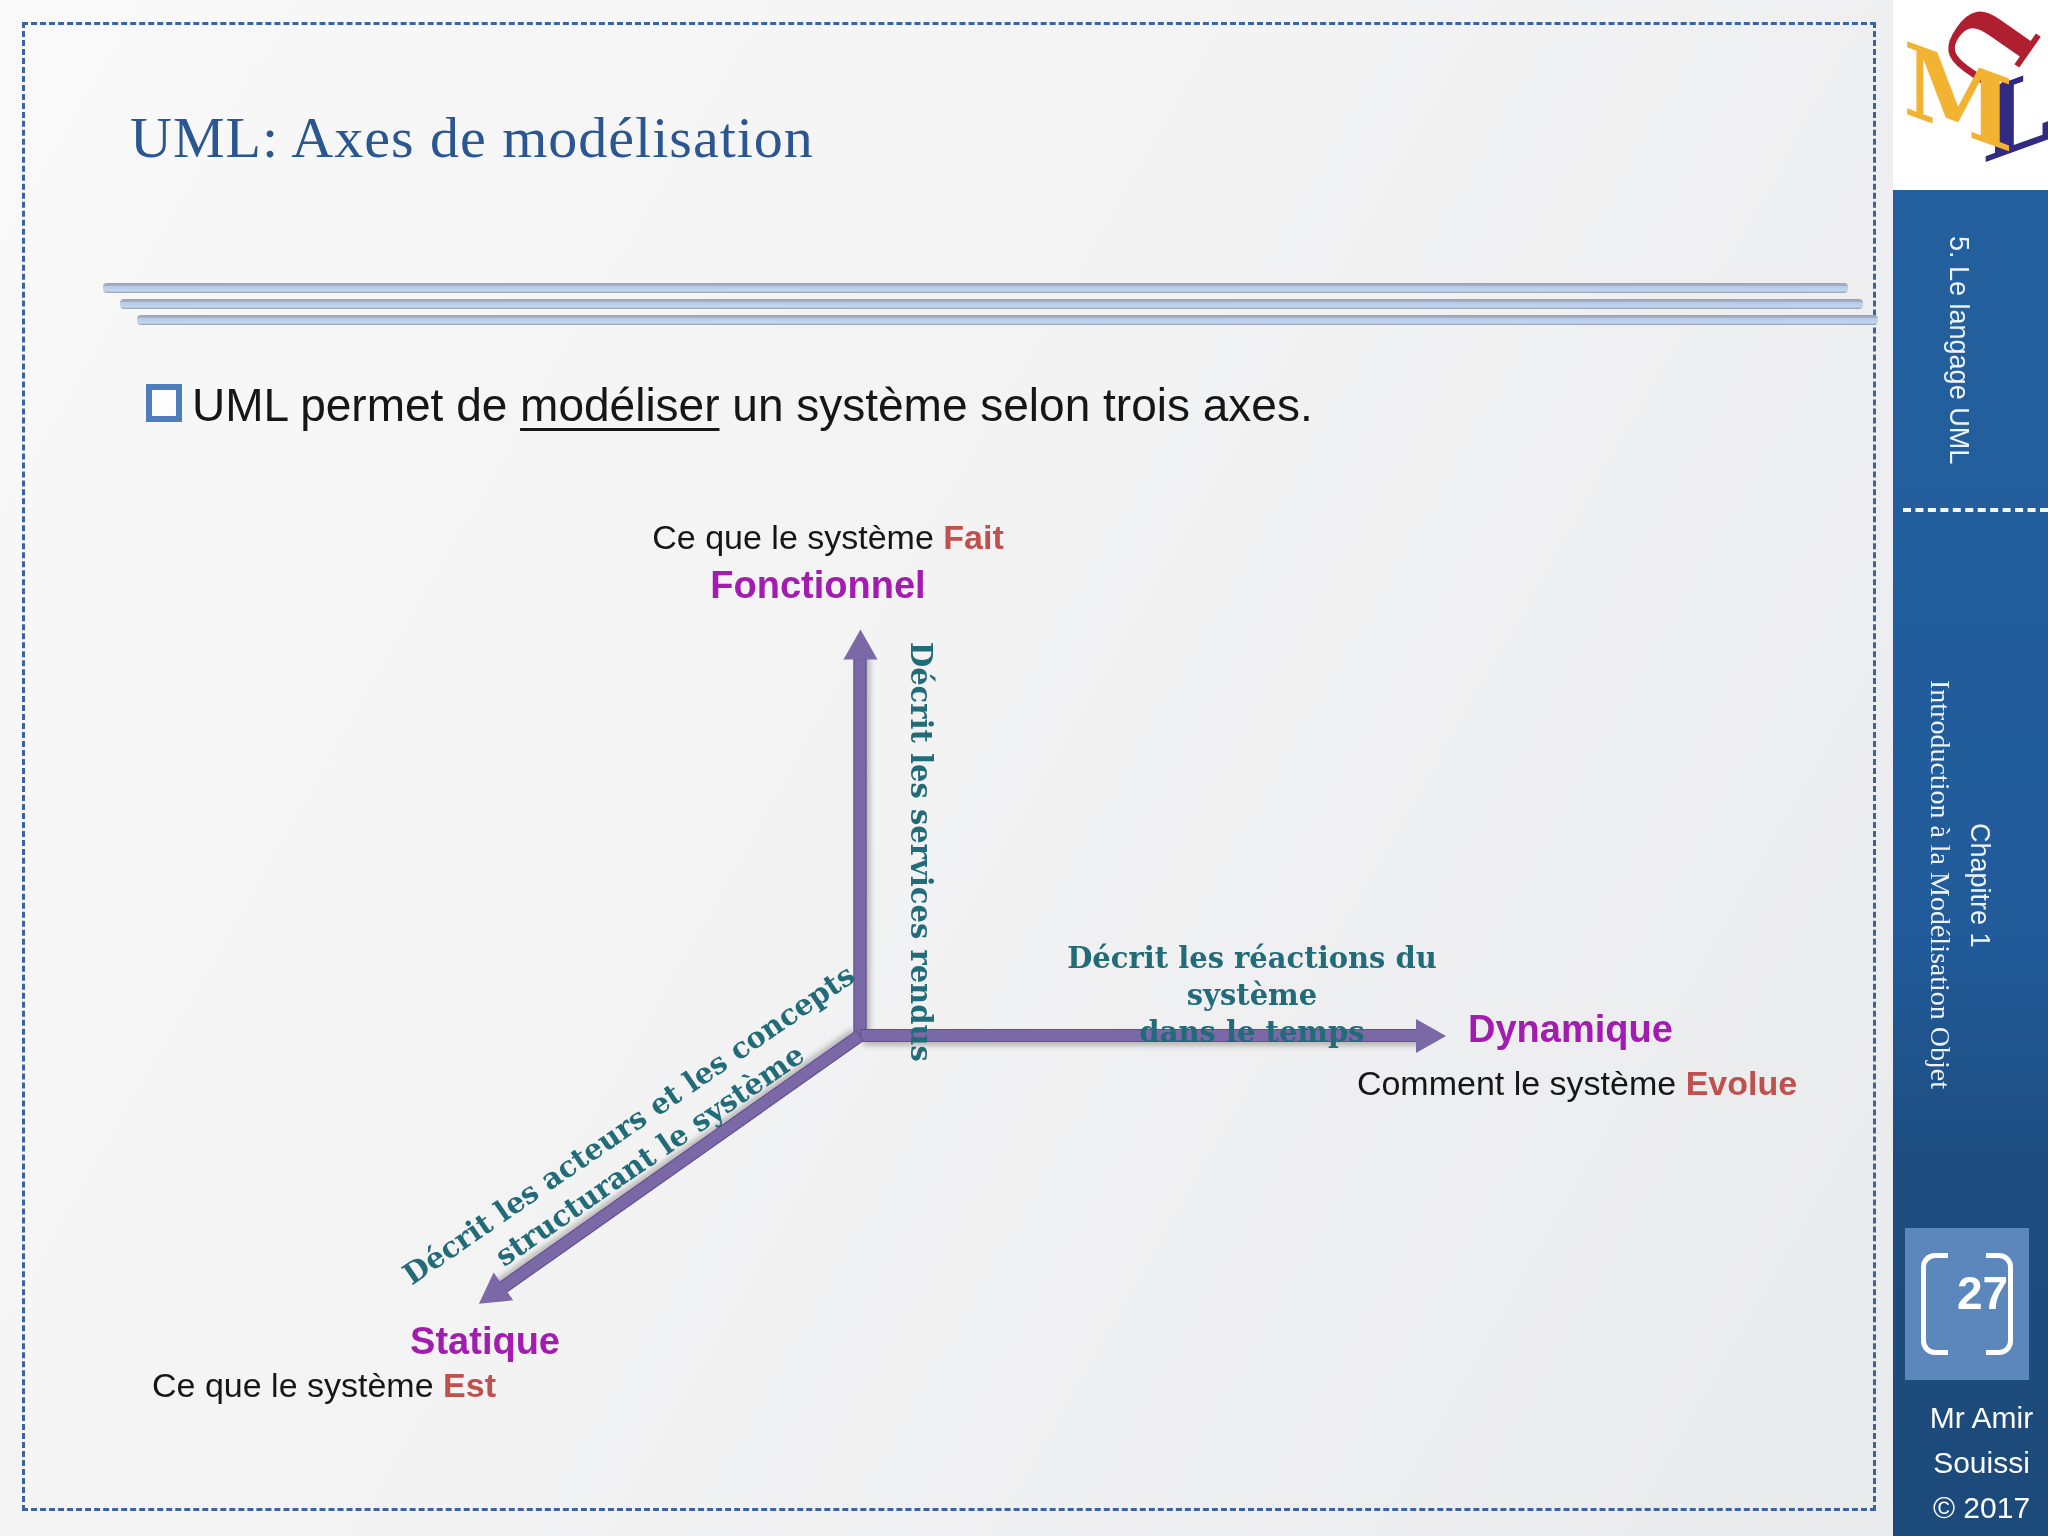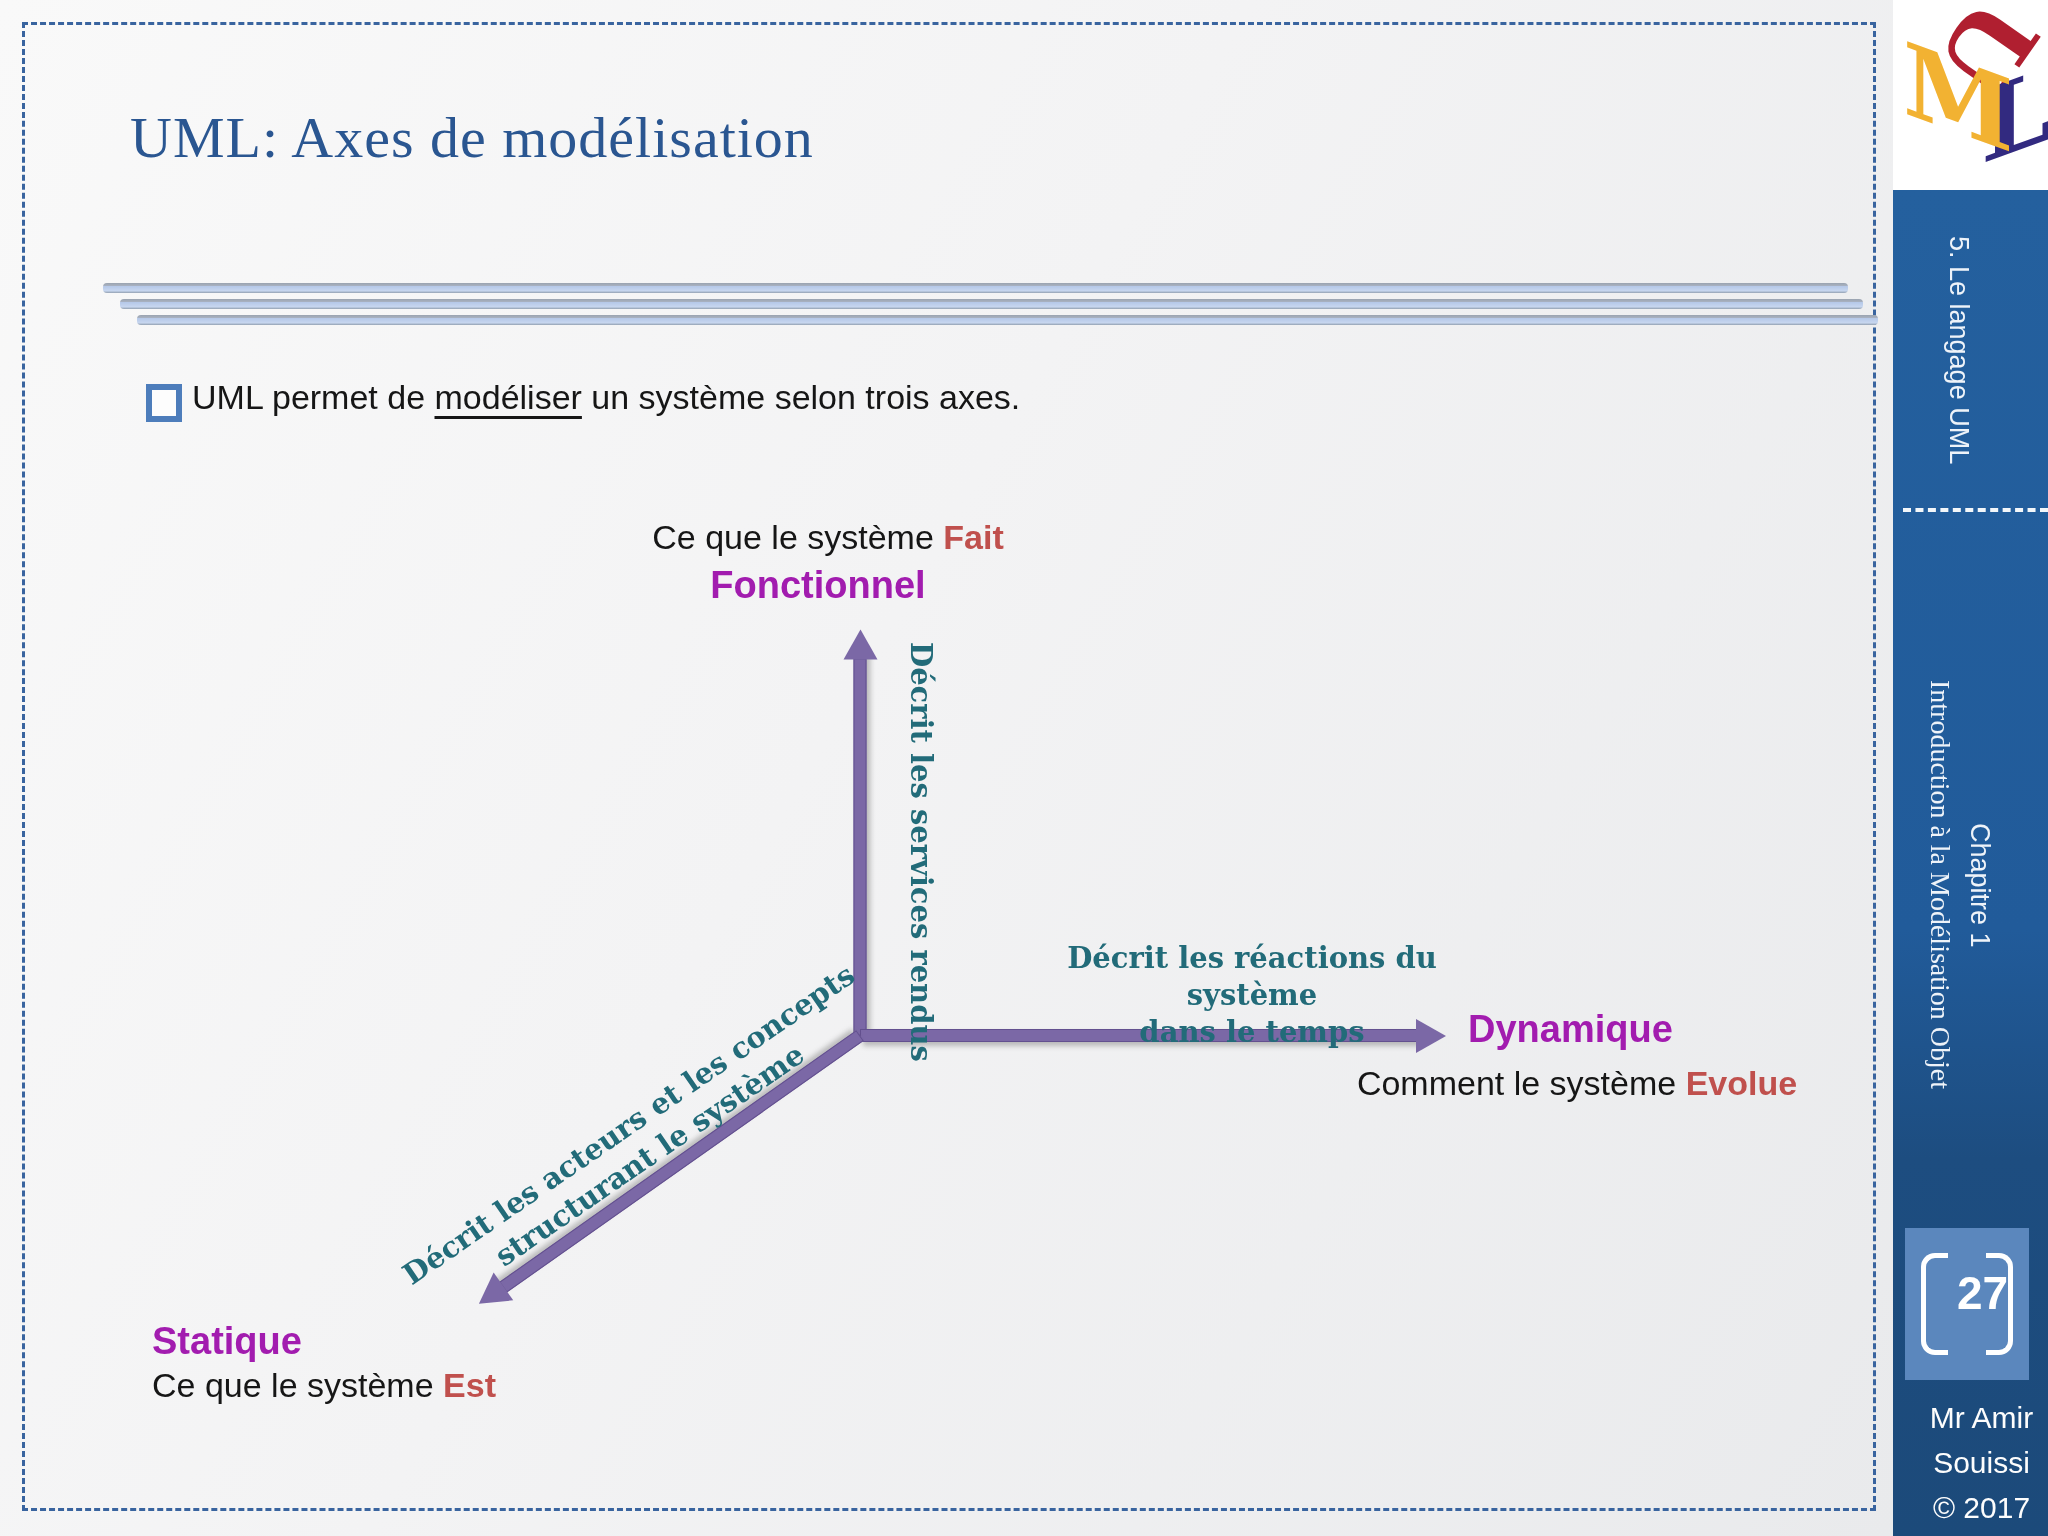--- a/index.html
+++ b/index.html
@@ -34,21 +34,21 @@
     border-radius:4px;
   }
 
   
   .bullet-square{
     left:146px;top:384px;width:24px;height:26px;
     border:6px solid #4d7dbb;background:#fdfdfd;
   }
   .bullet-text{
     left:192px;top:378px;width:1400px;
-    font-size:34px;color:#161616;
+    font-size:46px;color:#161616;
   }
   .bullet-text .u{ text-decoration:underline;text-decoration-thickness:3px;text-underline-offset:7px;}
 
   
   .axis{
     height:11px;background:#7b68a6;border:1px solid #63508f;
     transform-origin:0 50%;
     box-shadow:3px 4px 5px rgba(120,120,120,.45);
   }
   .axis .head{
@@ -79,21 +79,21 @@
     font-family:"DejaVu Serif","Liberation Serif",serif;
     font-weight:bold;color:#226b79;font-size:29px;
   }
   .lbl-reactions{left:1002px;top:940px;width:500px;}
   .lbl-dynamique{left:1468px;top:1008px;width:320px;text-align:left;}
   .lbl-evolue{left:1277px;top:1064px;width:600px;text-align:center;}
   .lbl-diag{
     left:350px;top:1103px;width:580px;height:76px;
     transform:rotate(-34.5deg);
   }
-  .lbl-statique{left:152px;top:1320px;width:400px;text-align:left;}
+  .lbl-statique{left:160px;top:1320px;width:400px;text-align:right;}
   .lbl-est{left:124px;top:1366px;width:400px;}
 
   
   .sidebar{
     left:1893px;top:190px;width:155px;height:1346px;
     background:linear-gradient(180deg,#24609e 0%,#215b9a 55%,#1d4d80 72%,#1c4a7a 100%);
   }
   .side-vtext{
     position:absolute;writing-mode:vertical-rl;
     color:#eef3f9;display:flex;align-items:center;justify-content:center;

